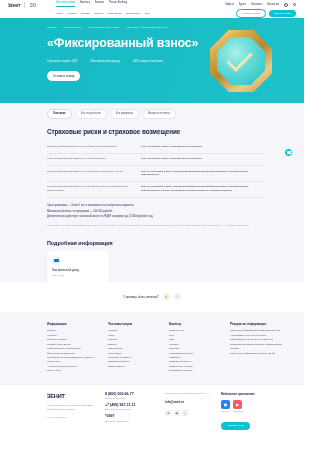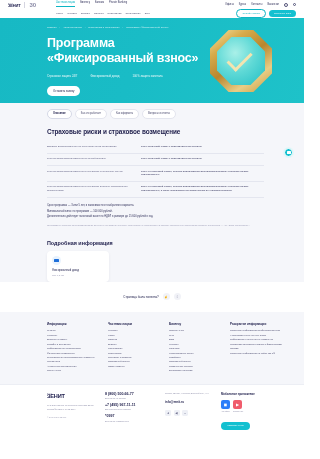--- a/index.html
+++ b/index.html
@@ -193,21 +193,20 @@
     <div class="breadcrumb">
       <span>Главная</span>
         <i>|</i>
       <span>Частным лицам</span>
         <i>|</i>
       <span>Инвестиции и страхование</span>
         <i>|</i>
       <span>Программа «Фиксированный доход»</span>
     </div>
     <div class="hero-title">
-      <div>Программа</div>
       <div>«Фиксированный взнос»</div>
     </div>
     <div class="hero-feats">
       <span>Страховая защита 24/7</span>
       <span>Фиксированный доход</span>
       <span>100% защита капитала</span>
     </div>
     <div class="hero-cta">Оставить заявку</div>
     <div class="badge-wrap">
       <div class="badge-oct">

